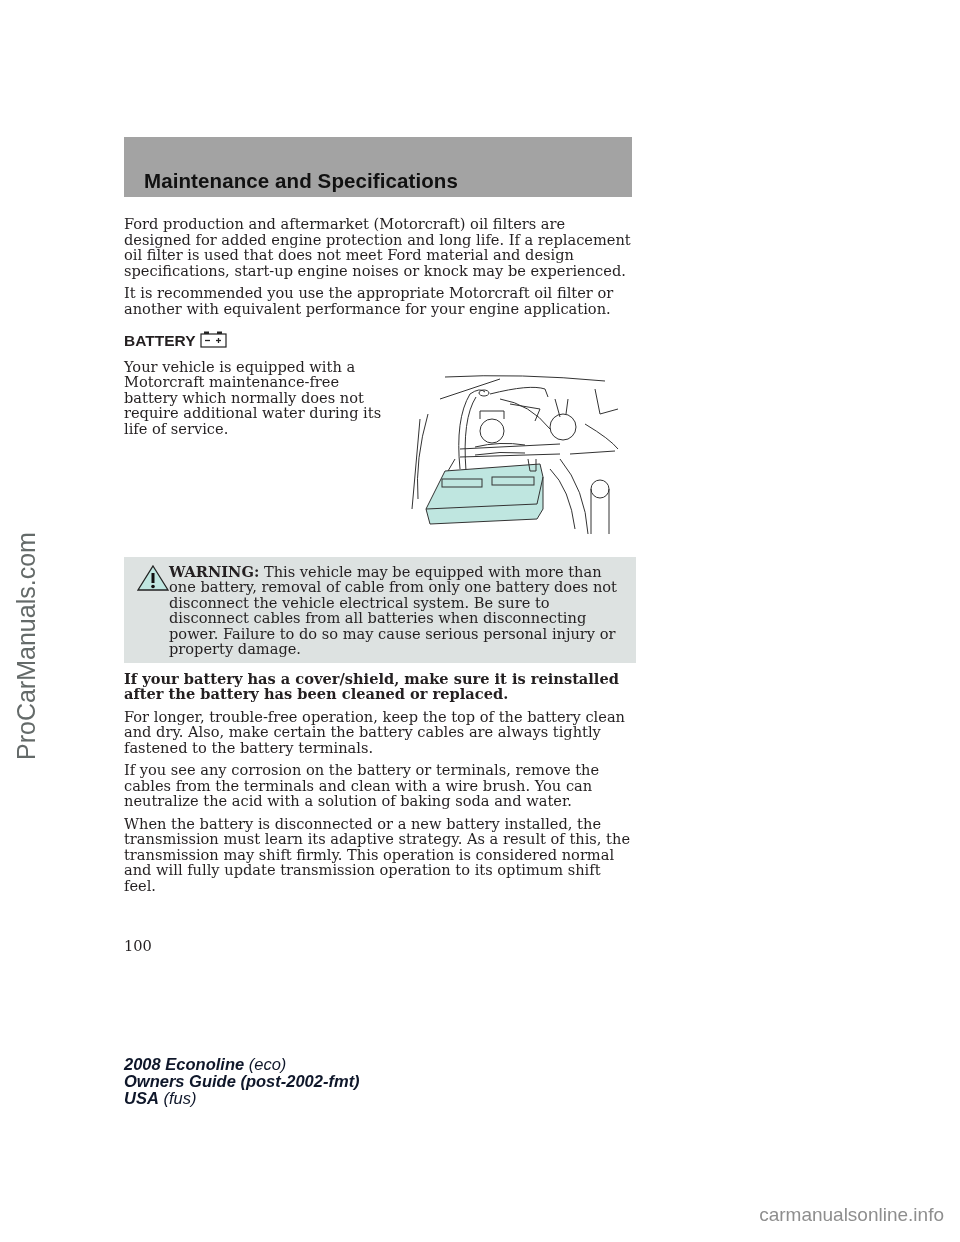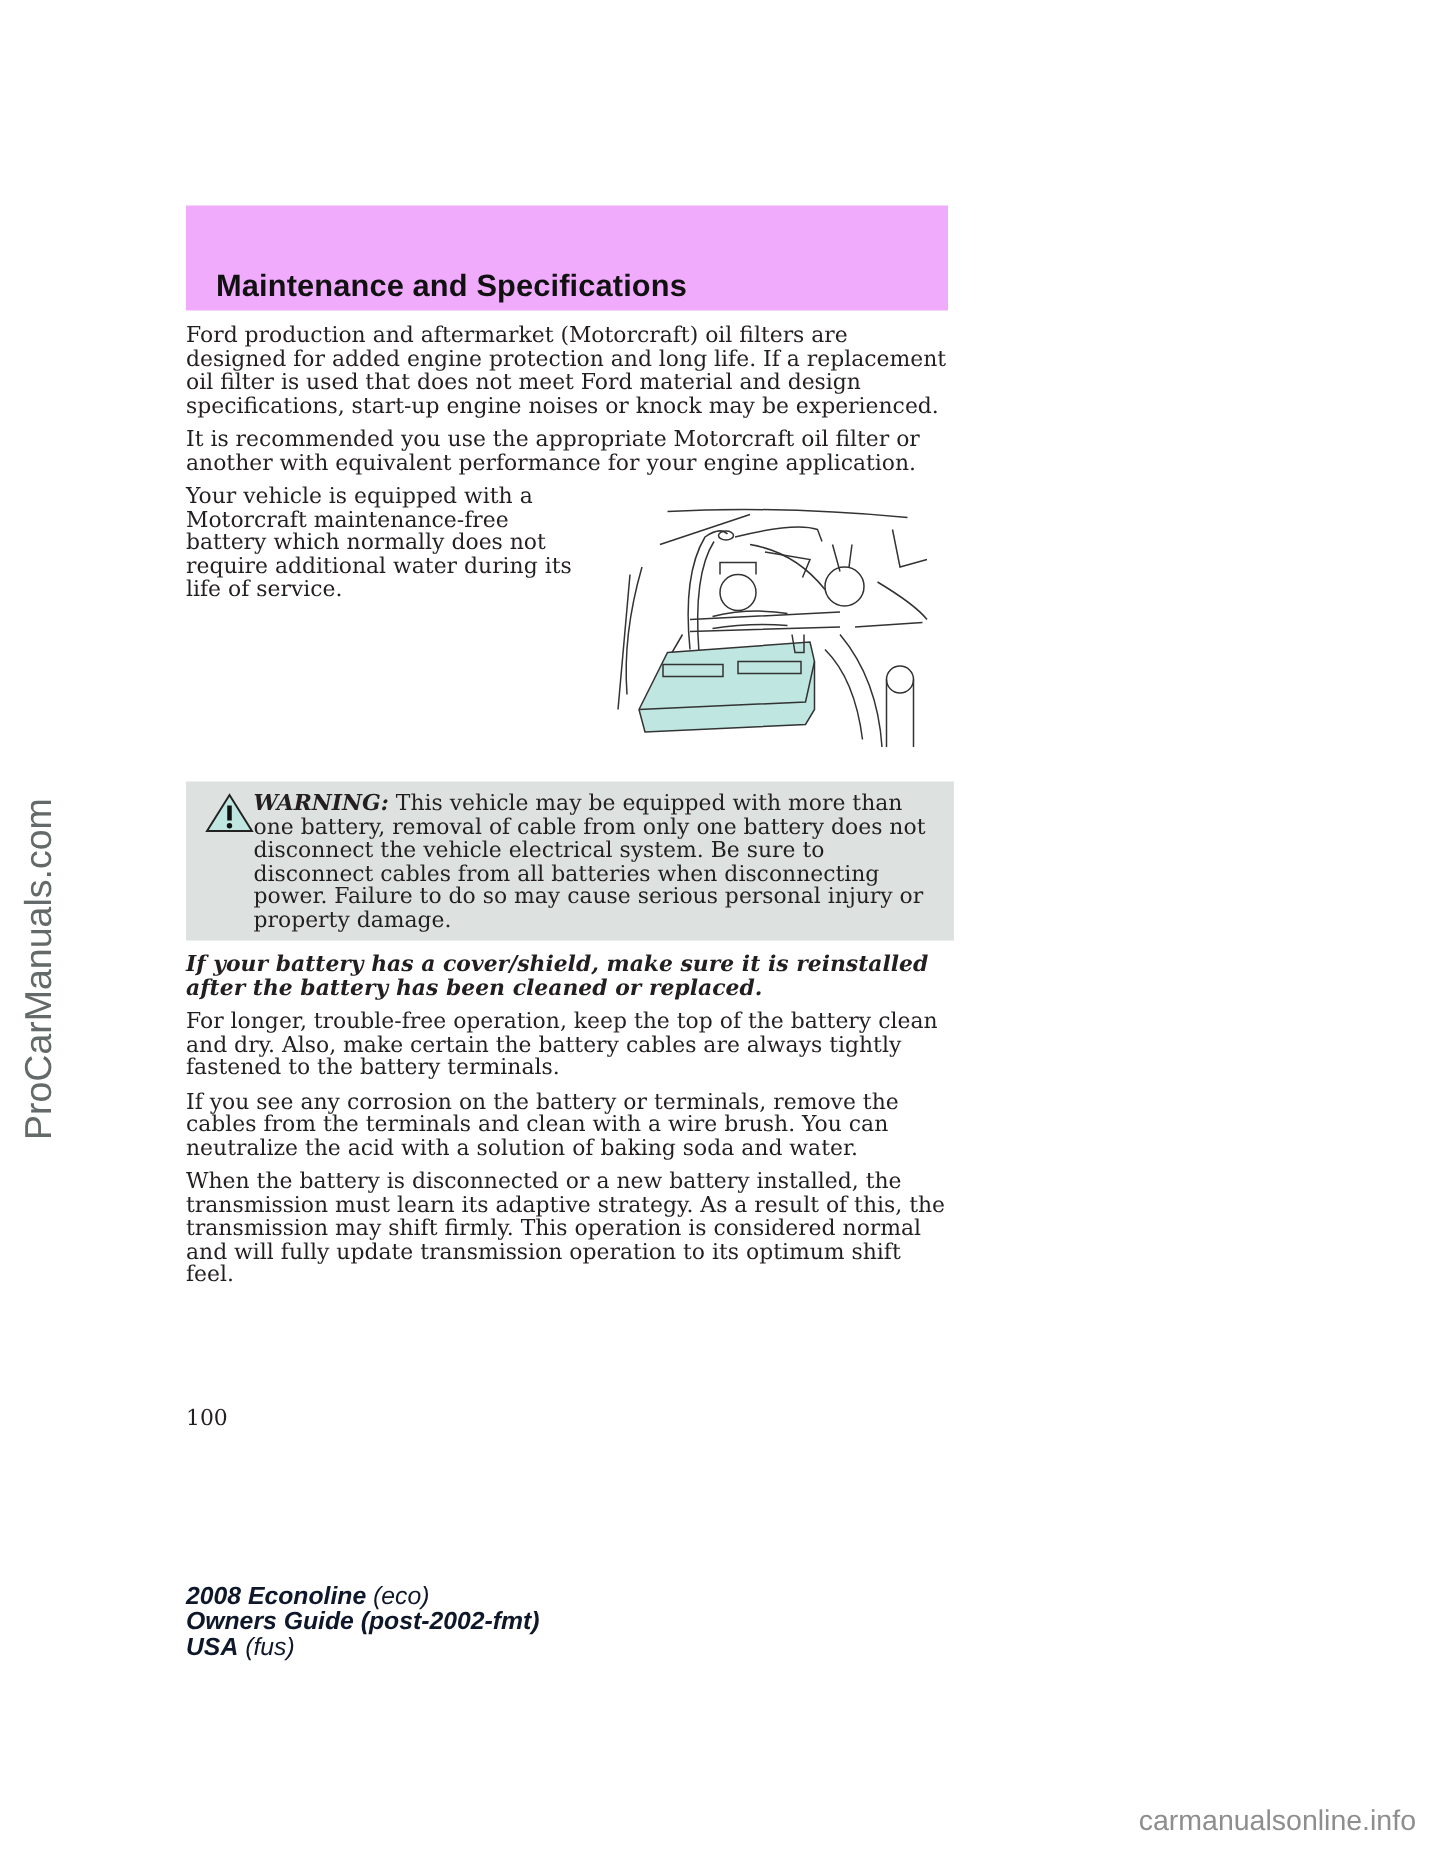--- a/index.html
+++ b/index.html
@@ -1,34 +1,34 @@
 <!DOCTYPE html>
 <html><head>
 <meta charset="utf-8">
 <style>
   html, body { margin: 0; padding: 0; }
   body {
     width: 960px; height: 1242px; background: #ffffff; position: relative; overflow: hidden;
     font-family: "DejaVu Serif", serif; color: #231f20;
   }
   .header-band {
-    position: absolute; left: 124px; top: 137px; width: 508px; height: 70px;
-    background: #f0abfc;
+    position: absolute; left: 124px; top: 137px; width: 508px; height: 60px;
+    background: #a3a3a3;
   }
   .header-title {
     position: absolute; left: 20px; bottom: 4px;
     font-family: "Liberation Sans", sans-serif; font-weight: bold; font-size: 20.5px; color: #111;
     letter-spacing: 0.1px;
   }
   .content {
     position: absolute; left: 124px; top: 216px; width: 512px;
     font-size: 14.6px; line-height: 15.5px;
   }
   p { margin: 0 0 7px 0; }
-  .bold { font-weight: bold; font-style: italic; }
+  .bold { font-weight: bold; }
   .section-heading {
     font-family: "Liberation Sans", sans-serif; font-weight: bold; font-size: 15.5px;
     margin: 14px 0 8px 0; display: flex; align-items: center;
   }
   .battery-icon { margin-left: 5px; display: inline-block; }
   .battery-block { position: relative; height: 188px; }
   .battery-text { width: 270px; }
   .battery-illus { position: absolute; left: 276px; top: 0px; width: 220px; height: 180px; }
   .warning-box {
     background: #dde2e1; margin: 10px 0 8px 0; padding: 7px 10px 6px 5px; position: relative;
@@ -56,20 +56,33 @@
 <body>
 
 <div class="header-band">
   <div class="header-title">Maintenance and Specifications</div>
 </div>
 
 <div class="content">
   <p>Ford production and aftermarket (Motorcraft) oil filters are designed for added engine protection and long life. If a replacement oil filter is used that does not meet Ford material and design specifications, start-up engine noises or knock may be experienced.</p>
   <p>It is recommended you use the appropriate Motorcraft oil filter or another with equivalent performance for your engine application.</p>
 
+  <div class="section-heading">
+    <span>BATTERY</span>
+    <span class="battery-icon">
+      <svg width="28" height="18" viewBox="0 0 28 18">
+        <rect x="1" y="4" width="25" height="13" fill="none" stroke="#222" stroke-width="1.2"></rect>
+        <rect x="4" y="1.5" width="5" height="2.5" fill="#222"></rect>
+        <rect x="17" y="1.5" width="5" height="2.5" fill="#222"></rect>
+        <line x1="5" y1="10.5" x2="10" y2="10.5" stroke="#222" stroke-width="1.3"></line>
+        <line x1="16" y1="10.5" x2="21" y2="10.5" stroke="#222" stroke-width="1.3"></line>
+        <line x1="18.5" y1="8" x2="18.5" y2="13" stroke="#222" stroke-width="1.3"></line>
+      </svg>
+    </span>
+  </div>
 
   <div class="battery-block">
     <p class="battery-text">Your vehicle is equipped with a Motorcraft maintenance-free battery which normally does not require additional water during its life of service.</p>
     <div class="battery-illus">
       <svg width="220" height="180" viewBox="0 0 220 180" fill="none" stroke="#333" stroke-width="1">
         <path d="M45 18 Q120 14 205 22"></path>
         <path d="M20 60 L12 150"></path>
         <path d="M28 55 Q15 100 18 140"></path>
         <path d="M60 110 Q55 60 70 35 Q80 28 85 33"></path>
         <path d="M66 112 Q62 60 76 38"></path>

